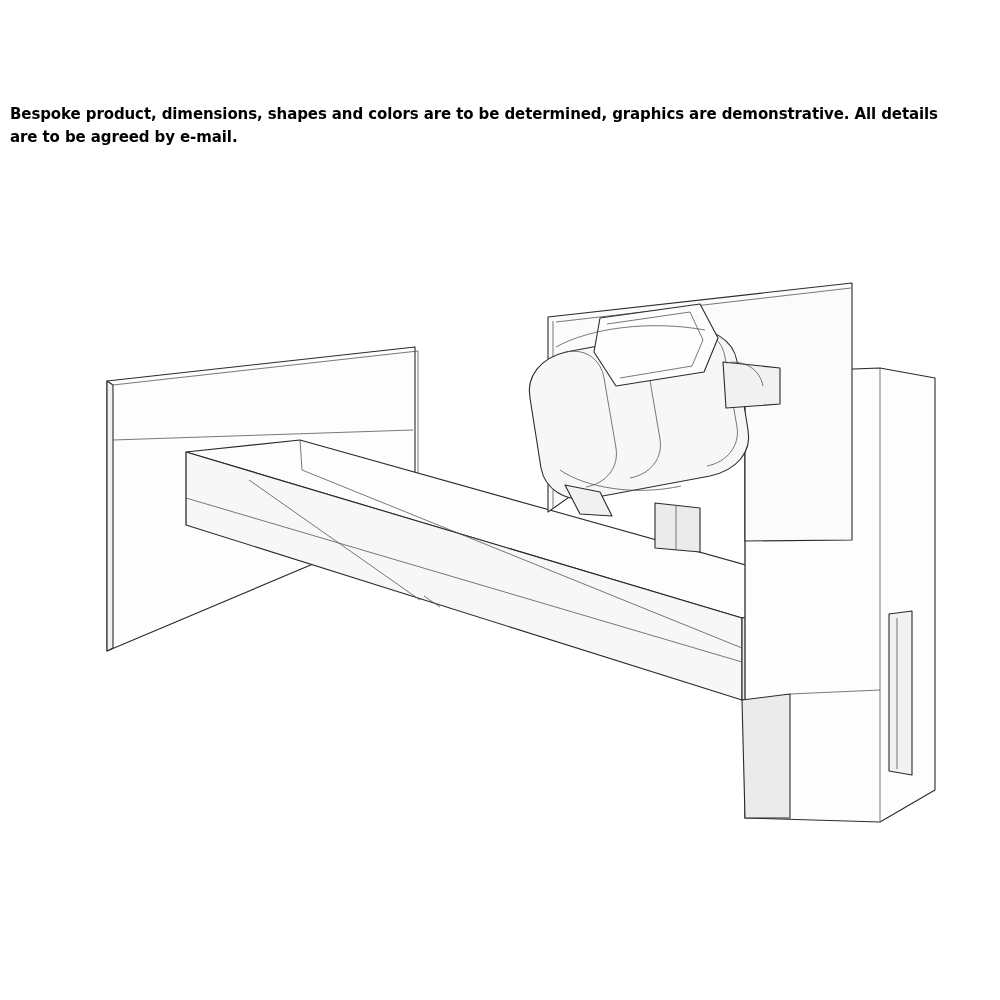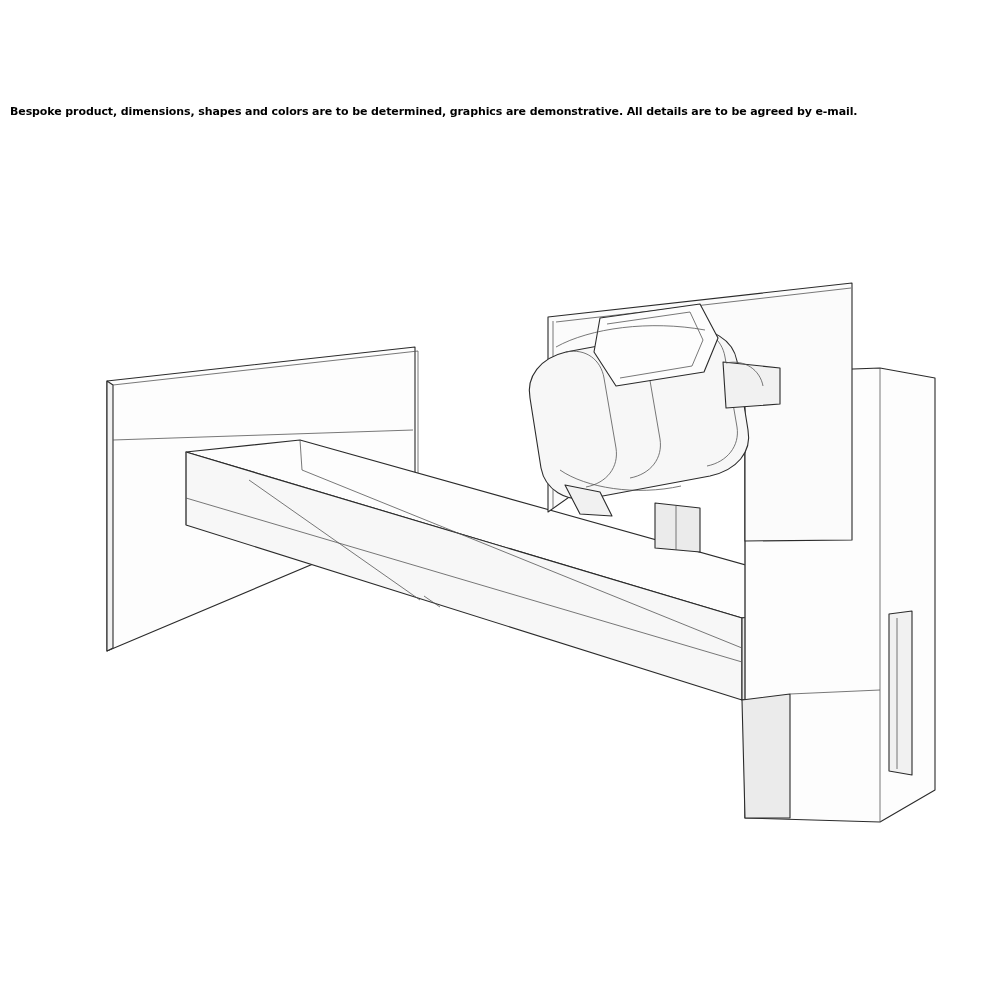--- a/index.html
+++ b/index.html
@@ -18,21 +18,21 @@
     width: 1000px;
     height: 1000px;
     background: #ffffff;
   }
   #disclaimer {
     position: absolute;
     left: 10px;
     top: 103px;
     width: 960px;
     font-family: "DejaVu Sans", sans-serif;
-    font-size: 11px;
+    font-size: 15px;
     font-weight: bold;
     line-height: 1.55;
     color: #000000;
     letter-spacing: -0.1px;
   }
   #drawing {
     position: absolute;
     left: 0;
     top: 0;
     width: 1000px;

